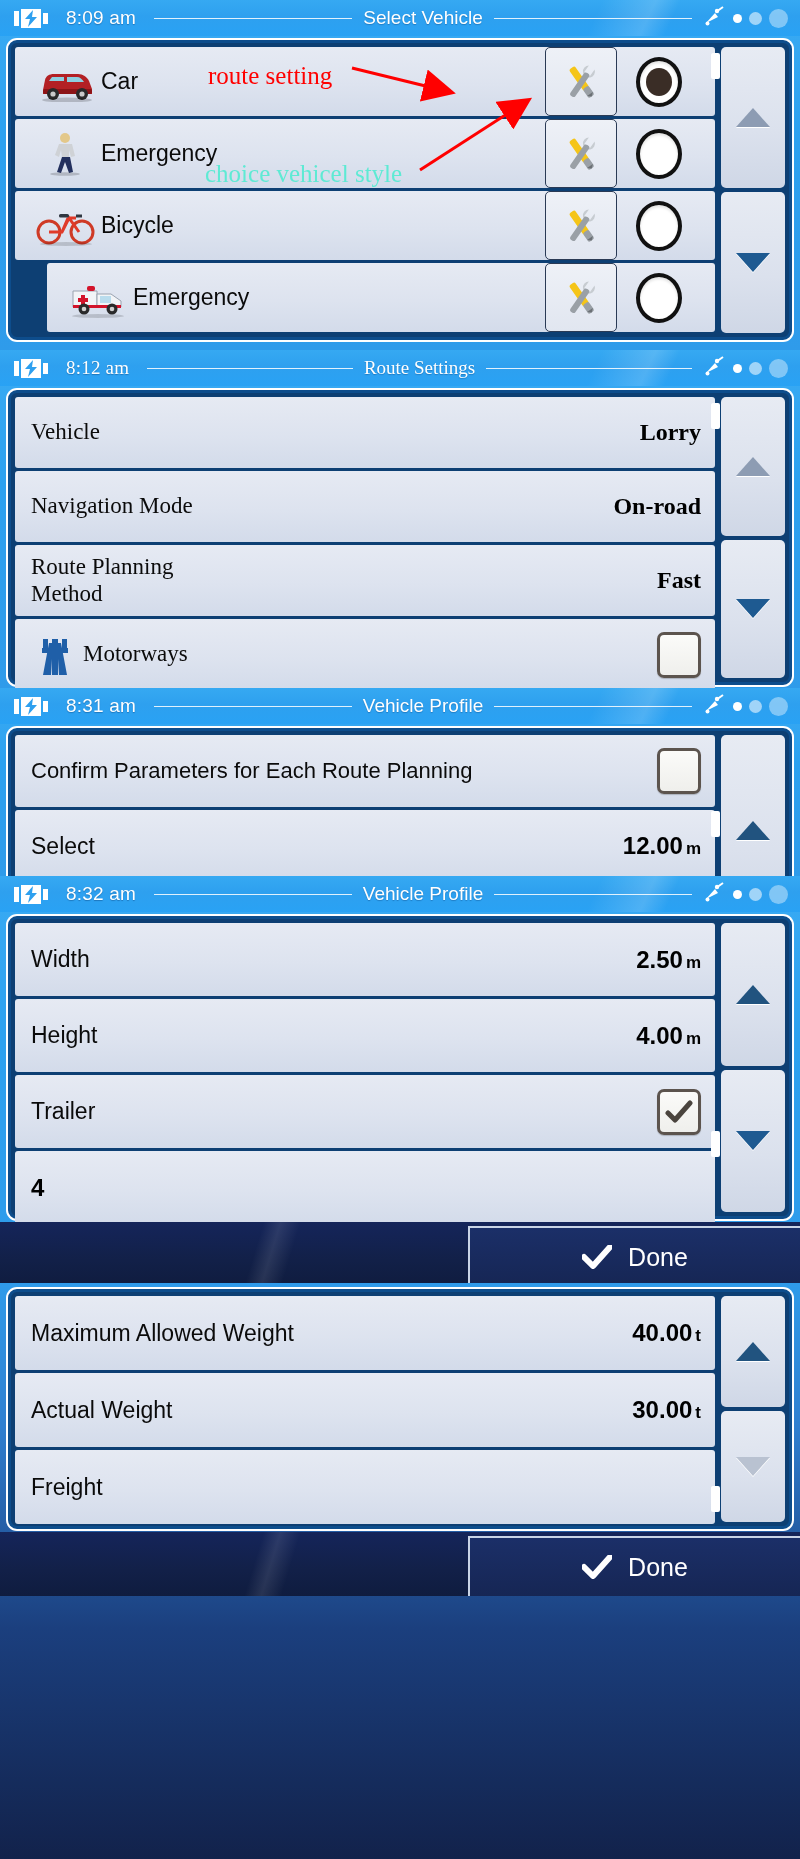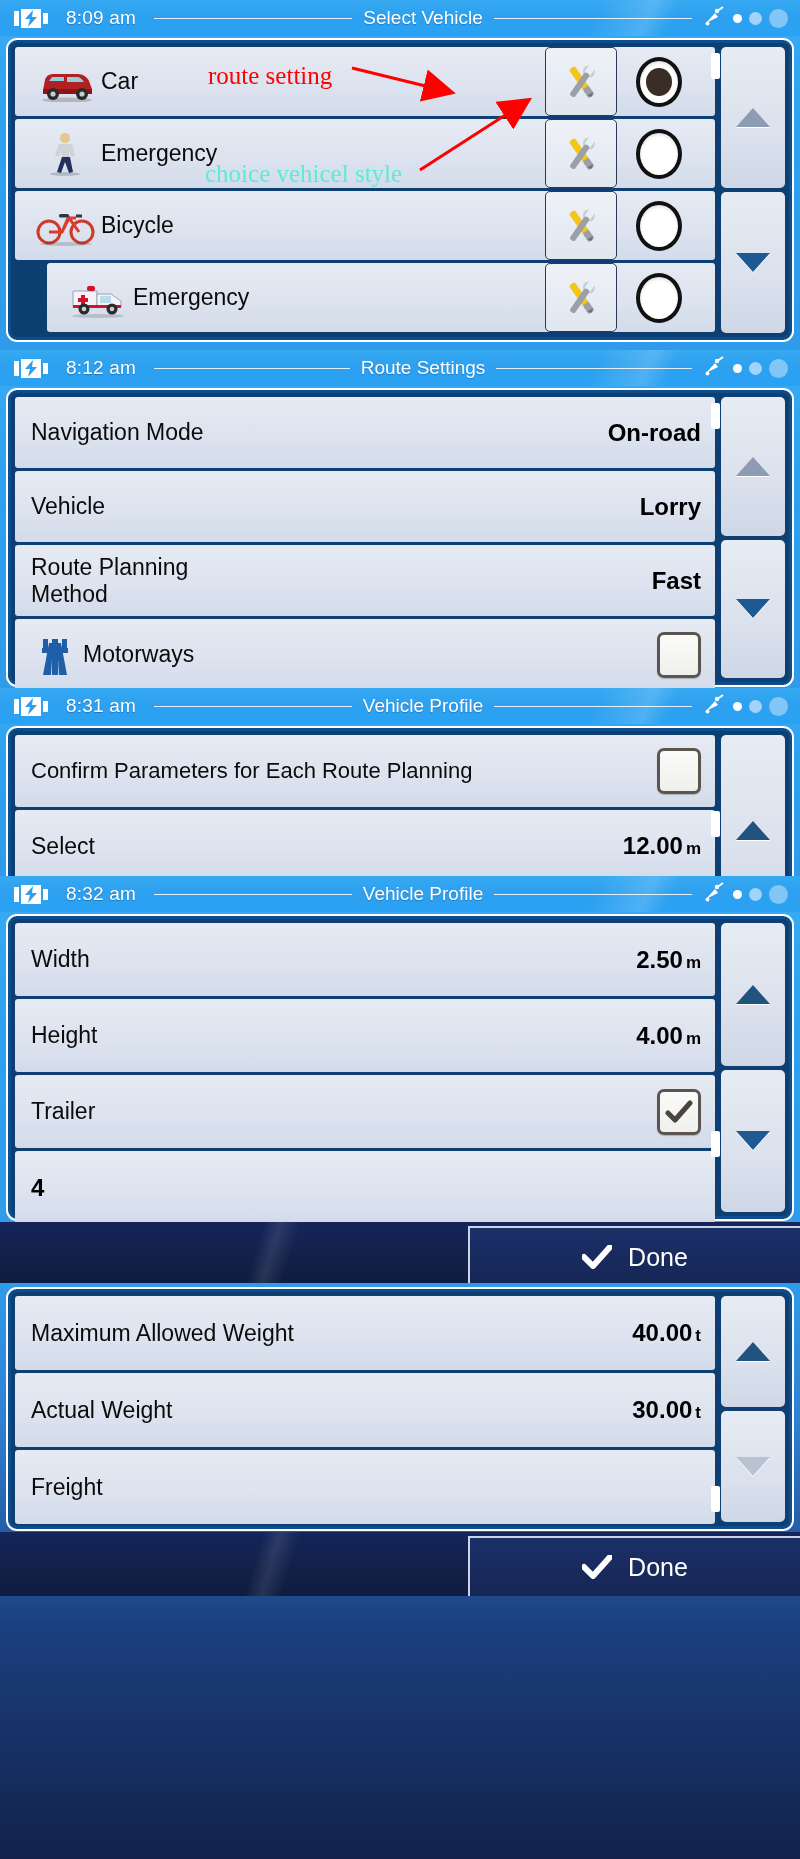--- a/index.html
+++ b/index.html
@@ -330,21 +330,21 @@
       <marker id="ah" markerWidth="11" markerHeight="11" refX="9" refY="5.5" orient="auto">
         <path d="M0 0 L11 5.5 L0 11 Z" fill="#ff0000"></path>
       </marker>
     </defs>
   <line x1="352" y1="68" x2="450" y2="92" stroke="#ff0000" stroke-width="3" marker-end="url(#ah)"></line>
   <line x1="420" y1="170" x2="527" y2="101" stroke="#ff0000" stroke-width="3" marker-end="url(#ah)"></line>
 </svg>
 <div style="position:absolute;left:208px;top:62px;color:#ff0000;font-size:25px;font-family:'Liberation Serif',serif;">route setting</div>
 <div style="position:absolute;left:205px;top:160px;color:#5eead4;font-size:25px;font-family:'Liberation Serif',serif;">choice vehicel style</div>
 
-<div class="screen" style="top:350px;height:340px;background:linear-gradient(180deg,#3aabf3 0%,#2ca1f0 40%,#2f9bea 100%);">
+<div class="screen" style="top:350px;height:340px;background:linear-gradient(180deg,#3aabf3 0%,#2ca1f0 40%,#2f9bea 100%);font-family:Liberation Serif, serif;">
   <div class="statusbar">
     <div class="shine"></div>
     <span class="batt">
       <svg width="34" height="19" viewBox="0 0 34 19">
           <rect x="0" y="2" width="5" height="15" fill="#fff"></rect>
           <rect x="7" y="0" width="20" height="19" fill="#fff"></rect>
           <rect x="29" y="4" width="5" height="11" fill="#fff"></rect>
           <path d="M19 1 L11 10 L16 10 L14 18 L23 8 L18 8 Z" fill="#2ea0ef"></path>
         </svg>
     </span>
@@ -365,26 +365,26 @@
       </span>
       <span class="dot d1"></span>
       <span class="dot d2"></span>
       <span class="dot d3"></span>
     </span>
   </div>
 
   <div class="panel" style="top:40px;height:295px;">
     <div class="list">
       <div class="row" style="min-height:71px;">
+        <span class="label">Vehicle</span>
+        <span class="value">Lorry</span>
+      </div>
+      <div class="row" style="min-height:71px;">
         <span class="label">Navigation Mode</span>
         <span class="value">On-road</span>
-      </div>
-      <div class="row" style="min-height:71px;">
-        <span class="label">Vehicle</span>
-        <span class="value">Lorry</span>
       </div>
       <div class="row" style="min-height:71px;">
         <span class="label" style="white-space:pre-line;">Route Planning
 Method</span>
         <span class="value">Fast</span>
       </div>
       <div class="row" style="min-height:71px;padding-left:12px;">
         <span class="vicon" style="width:56px;">
           <svg width="48" height="44" viewBox="0 0 48 44">
             <path d="M12 42 L18 10 L22 10 L20 42 Z" fill="#1f5fa8"></path>

